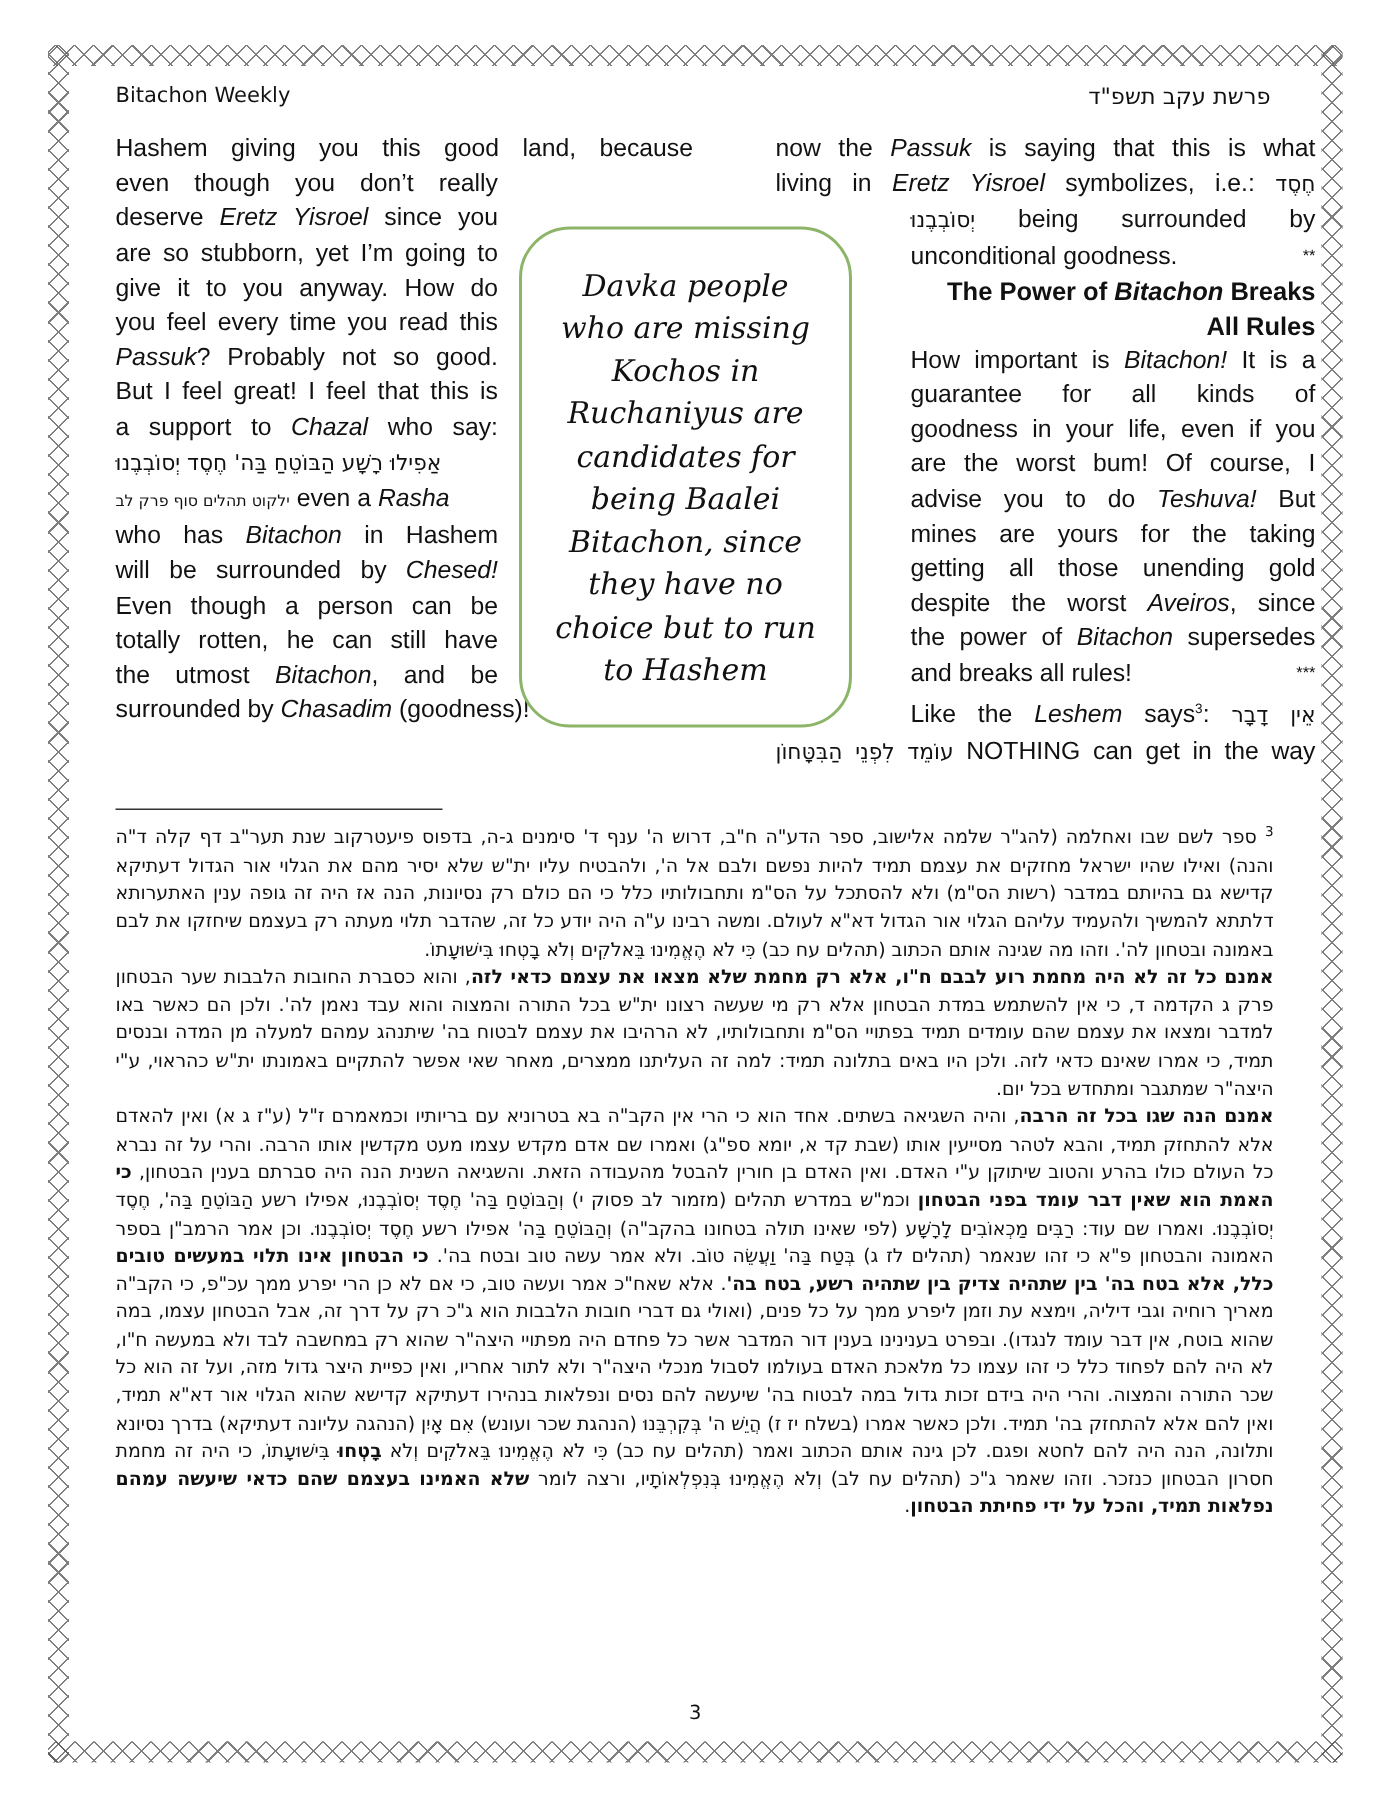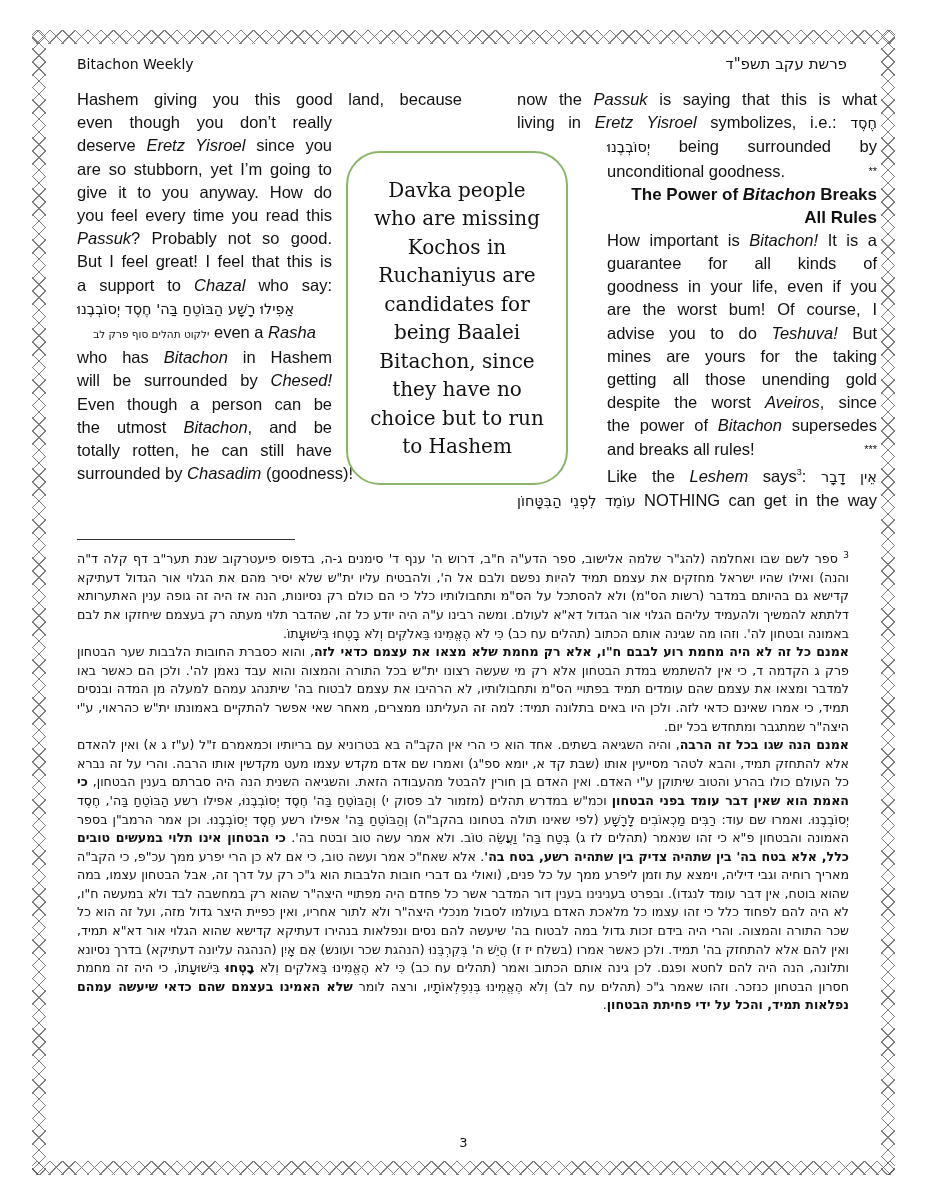--- a/index.html
+++ b/index.html
@@ -31,21 +31,21 @@
   .just { text-align:justify; text-align-last:justify; white-space:normal; }
   .narrow-l { width:255px; }
   .narrow-r { width:270px; margin-left:90px; }
   .heb { font-family:"DejaVu Sans", sans-serif; font-size:14.5px; direction:rtl; unicode-bidi:isolate; }
   .heb-small { font-family:"DejaVu Sans", sans-serif; font-size:10.5px; direction:rtl; unicode-bidi:isolate; }
   .heading { font-weight:bold; text-align:right; font-size:17px; line-height:23px; width:270px; margin-left:90px; }
   .stars { float:right; font-size:11px; }
   sup { font-size:9px; }
 
   .pullquote { position:absolute; left:346px; top:151px; width:218px; height:330px; border:2px solid #8cb56a; border-radius:34px; background:#fff; display:flex; align-items:center; justify-content:center; text-align:center; }
-  .pullquote p { margin:0; font-family:"DejaVu Serif", serif; font-size:20px; line-height:28.5px; color:#111; }
+  .pullquote p { margin:0; font-family:"DejaVu Serif", serif; font-style:italic; font-size:20px; line-height:28.5px; color:#111; }
 
   .fn-rule { position:absolute; left:77px; top:539px; width:218px; border-top:1px solid #333; }
   .footnotes { position:absolute; left:77px; top:546px; width:772px; direction:rtl; text-align:justify; font-family:"DejaVu Sans", sans-serif; font-size:12.6px; line-height:18.6px; }
   .footnotes p { margin:0; }
   .footnotes b { font-weight:bold; }
 
   .page-num { position:absolute; left:0; right:0; top:1135px; text-align:center; font-family:"DejaVu Sans", sans-serif; font-size:13px; }
 </style>
 </head>
 <body>
@@ -64,26 +64,26 @@
   <span class="line just">Hashem giving you this good land, because</span>
   <span class="line just narrow-l">even though you don’t really</span>
   <span class="line just narrow-l">deserve <i>Eretz Yisroel</i> since you</span>
   <span class="line just narrow-l">are so stubborn, yet I’m going to</span>
   <span class="line just narrow-l">give it to you anyway. How do</span>
   <span class="line just narrow-l">you feel every time you read this</span>
   <span class="line just narrow-l"><i>Passuk</i>? Probably not so good.</span>
   <span class="line just narrow-l">But I feel great! I feel that this is</span>
   <span class="line just narrow-l">a support to <i>Chazal</i> who say:</span>
   <span class="line narrow-l" style="text-align:left"><span class="heb">אַפִילוּ רָשָׁע הַבּוֹטֵחַ בַּה' חֶסֶד יְסוֹבְבֶנוּ</span></span>
-  <span class="line narrow-l" style="text-align:center"><span class="heb-small">ילקוט תהלים סוף פרק לב</span> even a <i>Rasha</i></span>
+  <span class="line narrow-l" style="text-align:left"><span class="heb-small">ילקוט תהלים סוף פרק לב</span> even a <i>Rasha</i></span>
   <span class="line just narrow-l">who has <i>Bitachon</i> in Hashem</span>
   <span class="line just narrow-l">will be surrounded by <i>Chesed!</i></span>
   <span class="line just narrow-l">Even though a person can be</span>
+  <span class="line just narrow-l">totally rotten, he can still have</span>
   <span class="line just narrow-l">the utmost <i>Bitachon</i>, and be</span>
-  <span class="line just narrow-l">totally rotten, he can still have</span>
   <span class="line">surrounded by <i>Chasadim</i> (goodness)! &nbsp;And</span>
 </div>
 
 <div class="pullquote">
   <p>
     <span>Davka people</span><br>
     <span>who are missing</span><br>
     <span>Kochos in</span><br>
     <span>Ruchaniyus are</span><br>
     <span>candidates for</span><br>

